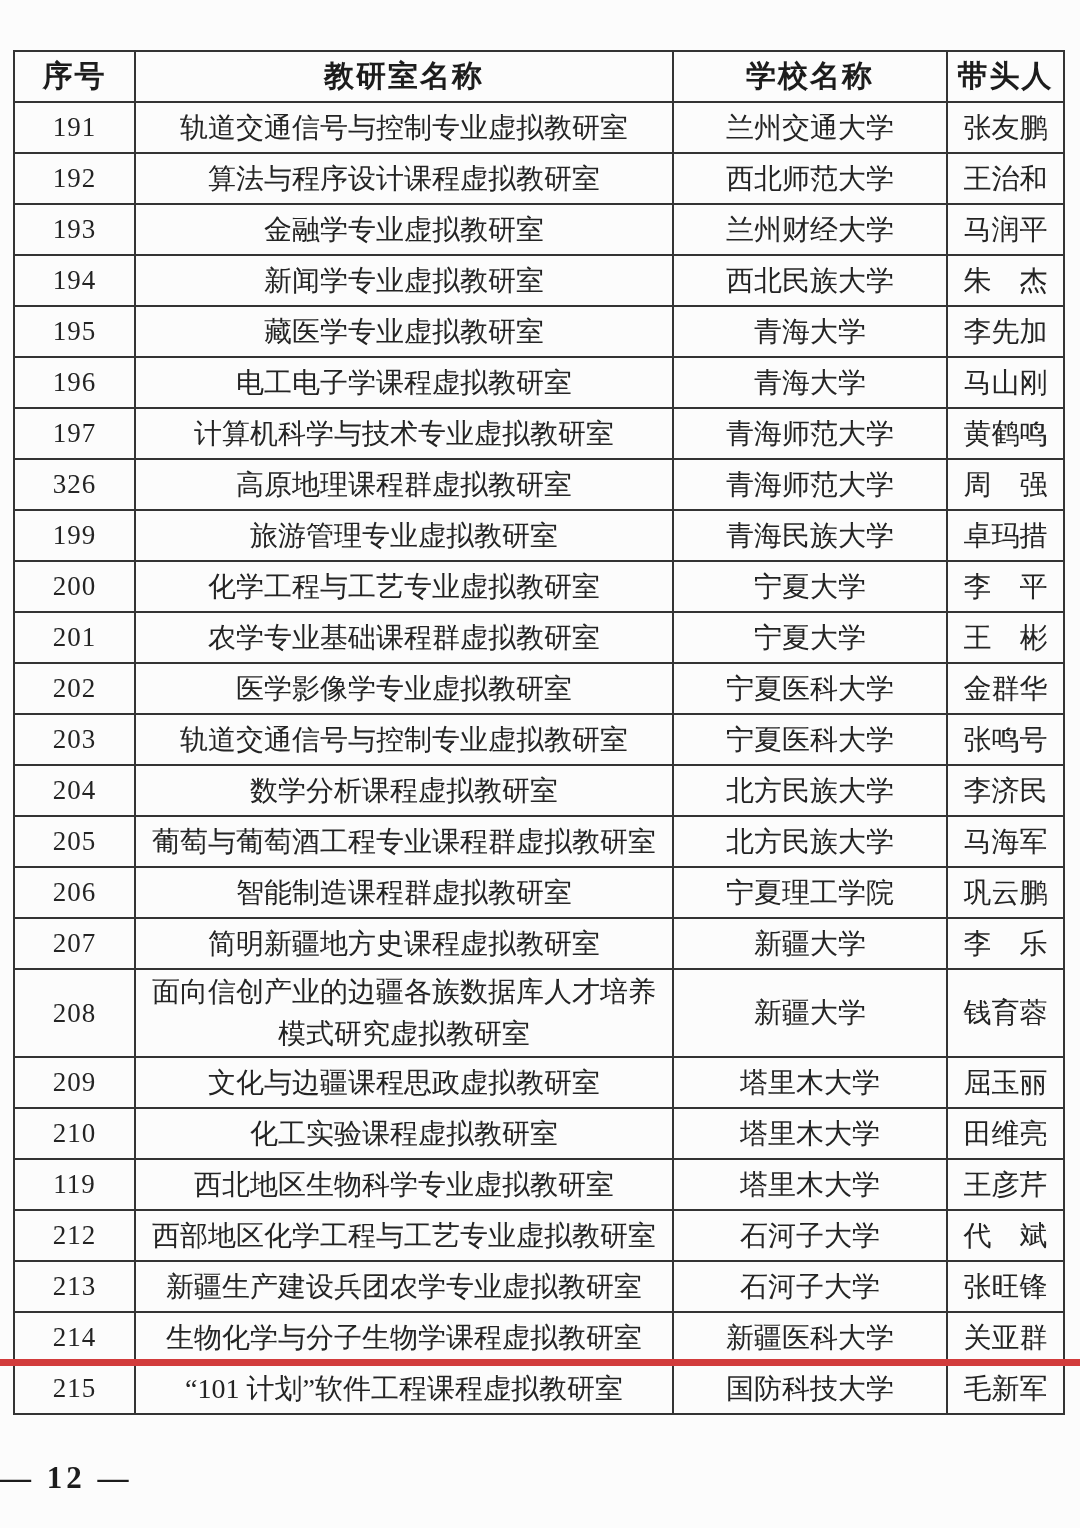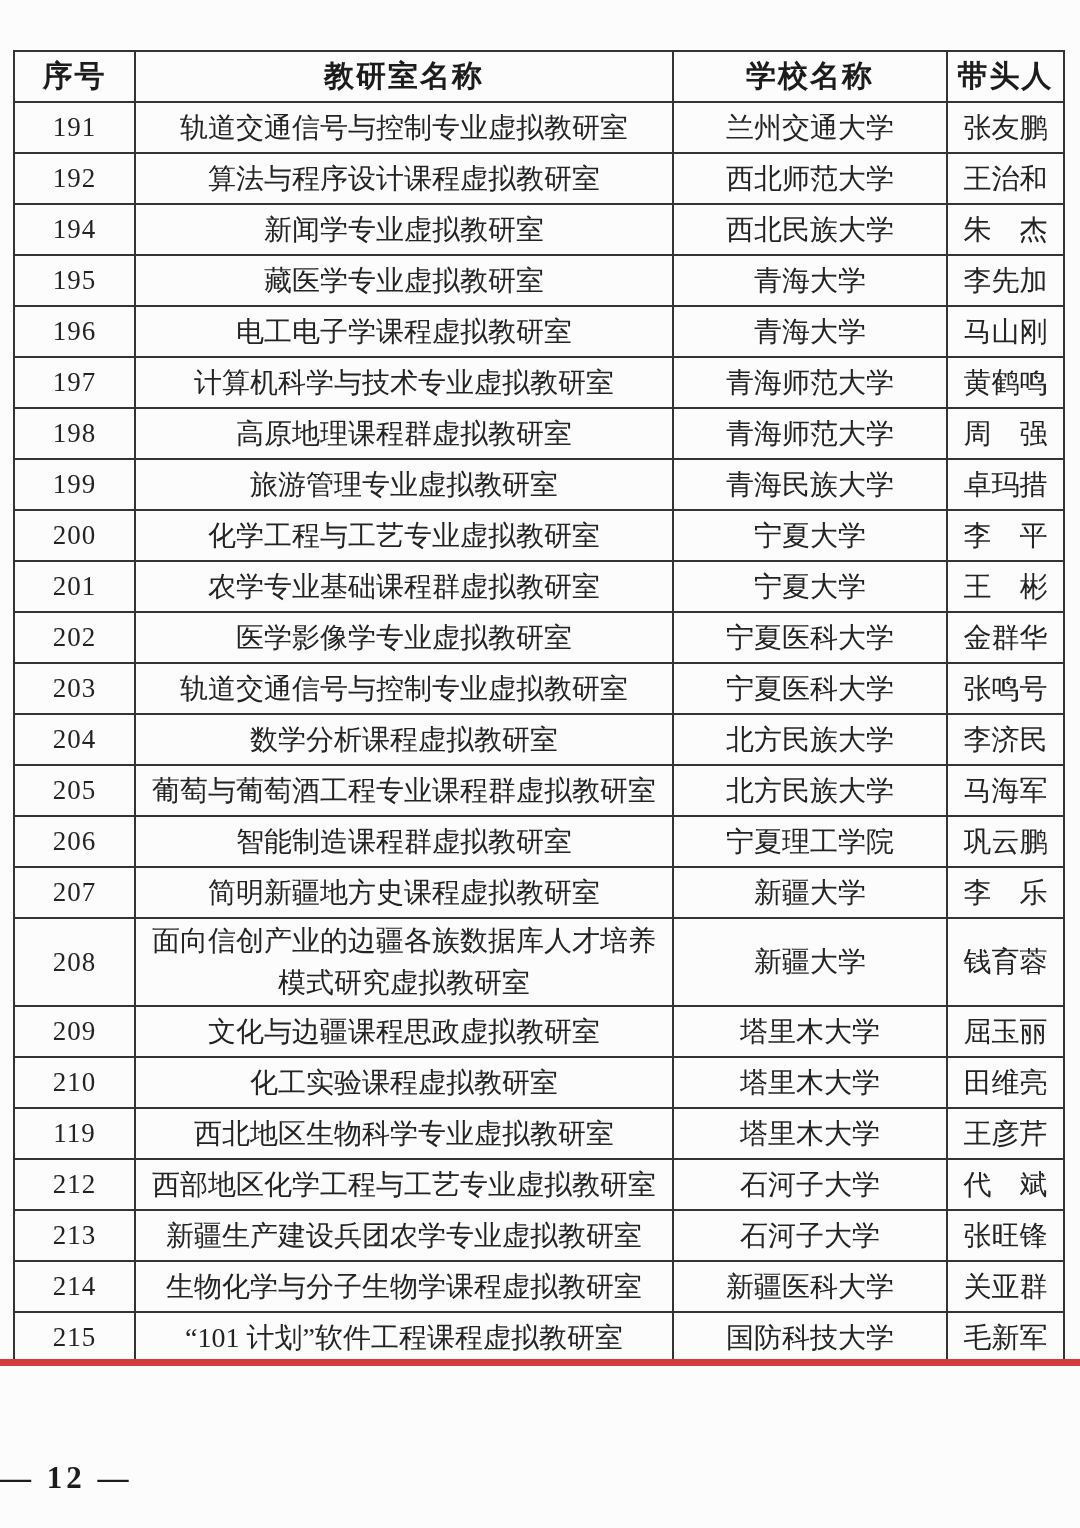--- a/index.html
+++ b/index.html
@@ -106,20 +106,26 @@
       <td class="cell-school">兰州交通大学</td>
       <td class="cell-leader">张友鹏</td>
     </tr>
         <tr>
       <td class="cell-no">192</td>
       <td class="cell-name">算法与程序设计课程虚拟教研室</td>
       <td class="cell-school">西北师范大学</td>
       <td class="cell-leader">王治和</td>
     </tr>
         <tr>
+      <td class="cell-no">193</td>
+      <td class="cell-name">金融学专业虚拟教研室</td>
+      <td class="cell-school">兰州财经大学</td>
+      <td class="cell-leader">马润平</td>
+    </tr>
+        <tr>
       <td class="cell-no">194</td>
       <td class="cell-name">新闻学专业虚拟教研室</td>
       <td class="cell-school">西北民族大学</td>
       <td class="cell-leader">朱　杰</td>
     </tr>
         <tr>
       <td class="cell-no">195</td>
       <td class="cell-name">藏医学专业虚拟教研室</td>
       <td class="cell-school">青海大学</td>
       <td class="cell-leader">李先加</td>
@@ -130,21 +136,21 @@
       <td class="cell-school">青海大学</td>
       <td class="cell-leader">马山刚</td>
     </tr>
         <tr>
       <td class="cell-no">197</td>
       <td class="cell-name">计算机科学与技术专业虚拟教研室</td>
       <td class="cell-school">青海师范大学</td>
       <td class="cell-leader">黄鹤鸣</td>
     </tr>
         <tr>
-      <td class="cell-no">198</td>
+      <td class="cell-no">326</td>
       <td class="cell-name">高原地理课程群虚拟教研室</td>
       <td class="cell-school">青海师范大学</td>
       <td class="cell-leader">周　强</td>
     </tr>
         <tr>
       <td class="cell-no">199</td>
       <td class="cell-name">旅游管理专业虚拟教研室</td>
       <td class="cell-school">青海民族大学</td>
       <td class="cell-leader">卓玛措</td>
     </tr>

